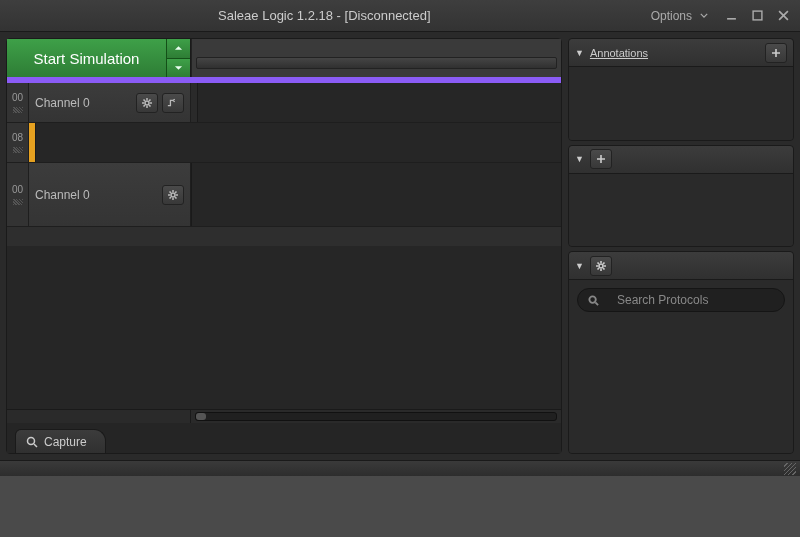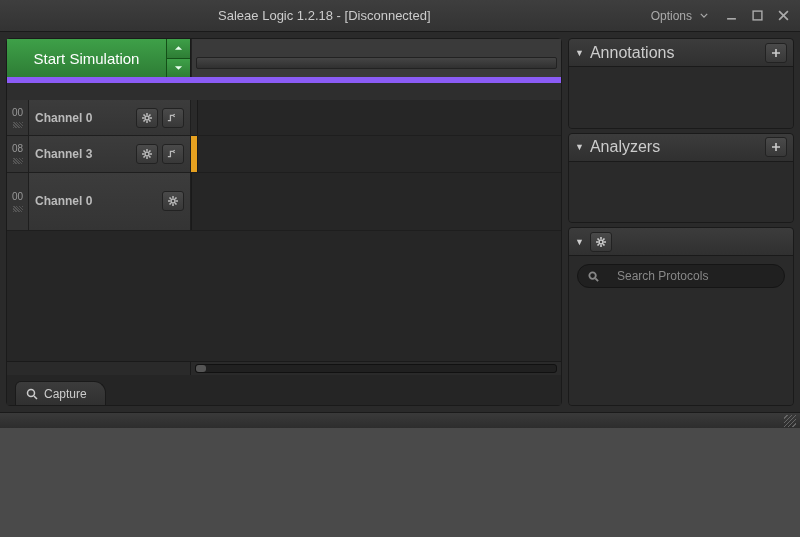--- a/index.html
+++ b/index.html
@@ -1,44 +1,44 @@
 <!DOCTYPE html>
 <html><head>
 <meta charset="utf-8">
 <style>
 * { margin: 0; padding: 0; box-sizing: border-box; font-family: "Segoe UI", Arial, sans-serif; }
 body { background: #4a4a4a; width: 800px; height: 537px; overflow: hidden; }
 
-.window { width: 800px; height: 428px; background: #2a2a2a; display: flex; flex-direction: column; }
+.window { width: 800px; height: 476px; background: #2a2a2a; display: flex; flex-direction: column; }
 
 .titlebar { height: 32px; background: linear-gradient(to bottom, #3e3e3e, #333); display: flex; align-items: center; padding: 0 6px; border-bottom: 1px solid #1a1a1a; }
 .titlebar-title { flex: 1; text-align: center; color: #ccc; font-size: 13px; }
 .titlebar-options { color: #aaa; font-size: 12px; display: flex; align-items: center; gap: 8px; padding: 2px 8px; cursor: pointer; }
 .winbtn { width: 22px; height: 22px; display: flex; align-items: center; justify-content: center; color: #aaa; margin-left: 4px; cursor: pointer; }
 .winbtn svg { width: 11px; height: 11px; }
 
 .content { flex: 1; display: flex; padding: 6px; gap: 6px; min-height: 0; }
 
 .left-pane { flex: 1; display: flex; flex-direction: column; background: #2e2e2e; border: 1px solid #1a1a1a; border-radius: 4px; min-width: 0; }
 
 .sim-row { height: 44px; display: flex; border-bottom: 6px solid #8b5cf6; }
 .sim-btn { width: 160px; background: linear-gradient(to bottom, #3ea048, #2e7d35); color: #fff; font-size: 15px; display: flex; align-items: center; justify-content: center; cursor: pointer; border-right: 1px solid #145018; }
 .sim-arrows { width: 24px; display: flex; flex-direction: column; border-right: 1px solid #1a1a1a; }
 .sim-arrow { flex: 1; background: linear-gradient(to bottom, #3ea048, #2e7d35); display: flex; align-items: center; justify-content: center; cursor: pointer; border-bottom: 1px solid #145018; }
 .sim-arrow:last-child { border-bottom: none; }
 .sim-arrow svg { width: 9px; height: 6px; fill: #eafff0; }
 .sim-track { flex: 1; background: #3a3a3a; position: relative; border-left: 1px solid #222; }
 .sim-track::after { content: ""; position: absolute; left: 4px; right: 4px; top: 18px; height: 10px; background: linear-gradient(to bottom, #454545, #303030); border: 1px solid #222; border-radius: 2px; }
 
-.channels { flex: 1; display: flex; flex-direction: column; overflow: hidden; margin-top: 17px; }
+.channels { flex: 1; display: flex; flex-direction: column; overflow: hidden; }
 .ch-row { height: 40px; display: flex; border-bottom: 1px solid #1e1e1e; }
 .ch-row.big { height: 64px; }
 .ch-num { width: 22px; background: #333; border-right: 1px solid #1e1e1e; display: flex; flex-direction: column; align-items: center; justify-content: center; color: #999; font-size: 10px; }
 .ch-grip { width: 10px; height: 6px; margin-top: 4px; background: repeating-linear-gradient(45deg,#555,#555 1px,#333 1px,#333 2px); }
-.ch-main { width: 162px; background: linear-gradient(to bottom, #3c3c3c, #343434); border-right: 1px solid #1e1e1e; display: flex; align-items: center; padding: 0 6px; gap: 4px; font-weight: bold; }
+.ch-main { width: 162px; background: linear-gradient(to bottom, #3c3c3c, #343434); border-right: 1px solid #1e1e1e; display: flex; align-items: center; padding: 0 6px; gap: 4px; }
 .ch-label { flex: 1; color: #bbb; font-size: 12px; }
 .ch-iconbtn { width: 22px; height: 20px; background: linear-gradient(to bottom, #4a4a4a, #383838); border: 1px solid #222; border-radius: 3px; display: flex; align-items: center; justify-content: center; cursor: pointer; }
 .ch-iconbtn svg { width: 12px; height: 12px; stroke: #bbb; fill: none; stroke-width: 1.5; }
 .ch-color { width: 6px; height: 100%; }
 .ch-wave { flex: 1; background: #262626; border-left: 1px solid #1a1a1a; }
 
 .void { flex: 1; background: #262626; }
 .hscroll { height: 14px; display: flex; background: #2a2a2a; border-top: 1px solid #1a1a1a; }
 .hscroll-gutter { width: 184px; border-right: 1px solid #1a1a1a; }
 .hscroll-track { flex: 1; margin: 2px 4px; background: #202020; border: 1px solid #111; border-radius: 3px; position: relative; }
@@ -47,21 +47,21 @@
 .tabbar { height: 30px; background: #252525; display: flex; align-items: flex-end; padding: 0 8px; }
 .tab { height: 24px; padding: 0 18px 0 10px; background: linear-gradient(to bottom, #3c3c3c, #303030); color: #ccc; font-size: 12px; display: flex; align-items: center; gap: 6px; border-radius: 6px 12px 0 0; border: 1px solid #1a1a1a; border-bottom: none; cursor: pointer; margin-top: 36px; }
 .tab svg { width: 12px; height: 12px; stroke: #ccc; fill: none; stroke-width: 1.5; }
 
 .right-pane { width: 226px; display: flex; flex-direction: column; gap: 4px; }
 .panel { background: #2e2e2e; border: 1px solid #1a1a1a; border-radius: 4px; display: flex; flex-direction: column; }
 .panel.flex1 { flex: 1; min-height: 90px; }
 .panel.flex2 { flex: 2; }
 .panel-hdr { height: 28px; background: linear-gradient(to bottom, #3c3c3c, #303030); border-bottom: 1px solid #1a1a1a; display: flex; align-items: center; padding: 0 6px; gap: 6px; border-radius: 4px 4px 0 0; }
 .panel-hdr .tri { color: #ccc; font-size: 9px; }
-.panel-title { flex: 1; color: #ccc; font-size: 16px; }
+.panel-title { flex: 1; color: #ccc; font-size: 11px; text-decoration: underline; }
 .panel-btn { width: 22px; height: 20px; background: linear-gradient(to bottom, #4a4a4a, #383838); border: 1px solid #222; border-radius: 3px; display: flex; align-items: center; justify-content: center; cursor: pointer; color: #ccc; }
 .panel-btn svg { width: 12px; height: 12px; stroke: #ccc; fill: none; stroke-width: 1.6; }
 .panel-body { flex: 1; background: #2a2a2a; border-radius: 0 0 4px 4px; }
 .search-wrap { padding: 8px; }
 .search { width: 100%; height: 24px; background: #202020; border: 1px solid #151515; border-radius: 12px; display: flex; align-items: center; padding: 0 10px; gap: 18px; color: #888; font-size: 12px; }
 .search svg { width: 11px; height: 11px; stroke: #888; fill: none; stroke-width: 2; }
 
 .statusbar { height: 16px; background: linear-gradient(to bottom, #3a3a3a, #2d2d2d); border-top: 1px solid #1a1a1a; display: flex; justify-content: flex-end; align-items: center; padding-right: 4px; }
 .resize-grip { width: 12px; height: 12px; background: repeating-linear-gradient(135deg, transparent, transparent 2px, #666 2px, #666 3px); cursor: se-resize; }
 </style>
@@ -136,34 +136,20 @@
                 </svg>
               </div>
             </div>
             <div class="ch-color" style="background:#2a2a2a"></div>
             <div class="ch-wave"></div>
           </div>
           <div class="ch-row">
             <div class="ch-num">
               <span>08</span>
               <div class="ch-grip"></div>
-            </div>
-            <div class="ch-main">
-              <span class="ch-label">Channel 3</span>
-              <div class="ch-iconbtn">
-                <svg viewBox="0 0 12 12">
-                  <circle cx="6" cy="6" r="2"></circle>
-                  <path d="M6 1v2M6 9v2M1 6h2M9 6h2M2.5 2.5l1.4 1.4M8.1 8.1l1.4 1.4M2.5 9.5l1.4-1.4M8.1 3.9l1.4-1.4"></path>
-                </svg>
-              </div>
-              <div class="ch-iconbtn">
-                <svg viewBox="0 0 14 12">
-                  <path d="M1 9h3V3h4M7 3l2 -1.5M7 3l2 1.5"></path>
-                </svg>
-              </div>
             </div>
             <div class="ch-color" style="background:#e6a120"></div>
             <div class="ch-wave"></div>
           </div>
           <div class="ch-row big">
             <div class="ch-num">
               <span>00</span>
               <div class="ch-grip"></div>
             </div>
             <div class="ch-main">
@@ -211,21 +197,20 @@
                 <path d="M6 2v8M2 6h8"></path>
               </svg>
             </div>
         </div>
         <div class="panel-body"></div>
       </div>
 
       <div class="panel flex1">
         <div class="panel-hdr">
           <span class="tri">▼</span>
-          <span class="panel-title">Analyzers</span>
           <div class="panel-btn">
               <svg viewBox="0 0 12 12">
                 <path d="M6 2v8M2 6h8"></path>
               </svg>
             </div>
         </div>
         <div class="panel-body"></div>
       </div>
 
       <div class="panel flex2">

